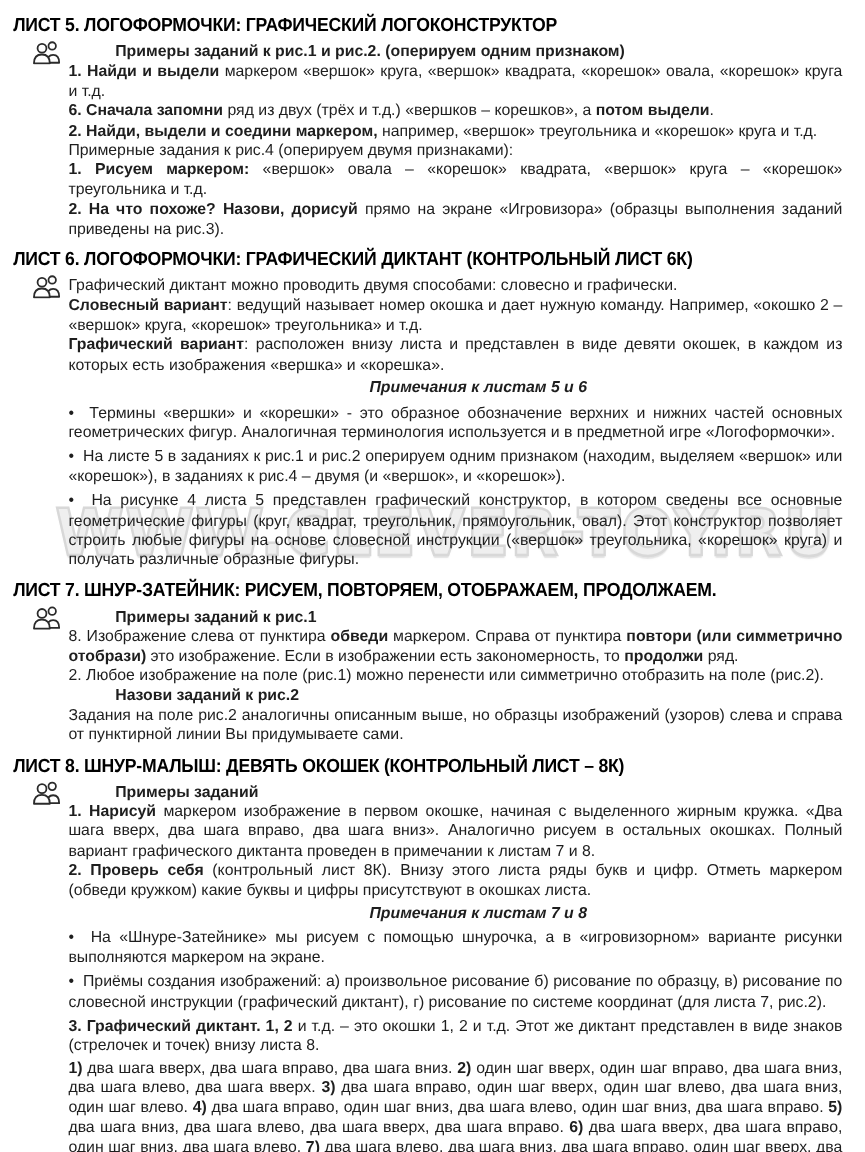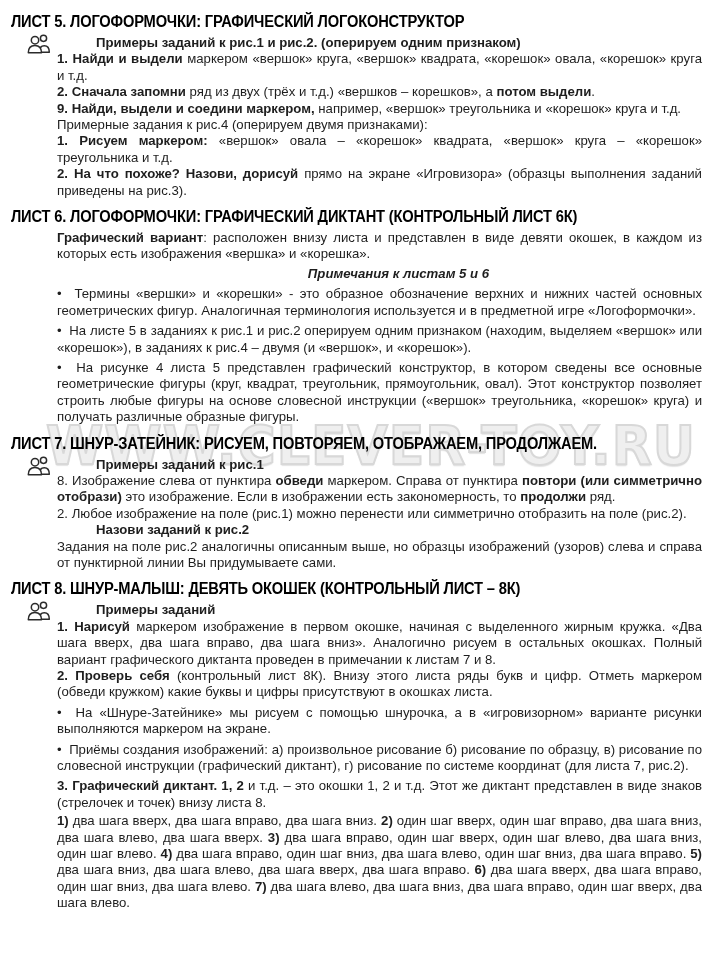--- a/index.html
+++ b/index.html
@@ -81,30 +81,39 @@
       <div class="paras">
           <p class="p p-lead has-icon"><span class="section-icon"><svg width="25" height="21" viewBox="0 0 25 21" xmlns="http://www.w3.org/2000/svg">
                 <g fill="#ffffff" stroke="#2b2b2b" stroke-width="1.5" stroke-linejoin="round">
                   <circle cx="16.5" cy="5.3" r="3.1"></circle>
                   <path d="M12.3 19.3c0-4.4 1.8-6.6 5-6.6s5 2.2 5 6.6z"></path>
                   <circle cx="8" cy="7.2" r="3.7"></circle>
                   <path d="M1.3 19.8c0-4.9 2.6-7.4 6.6-7.4s6.6 2.5 6.6 7.4z"></path>
                 </g>
               </svg></span><span class="b">Примеры заданий к рис.1 и рис.2. (оперируем одним признаком)</span></p>
           <p class="p"><span class="b">1. Найди и выдели </span><span>маркером «вершок» круга, «вершок» квадрата, «корешок» овала, «корешок» круга и т.д.</span></p>
-          <p class="p"><span class="b">2. Сначала запомни </span><span>ряд из двух (трёх и т.д.) «вершков – корешков», а </span><span class="b">потом выдели</span><span>.</span></p>
-          <p class="p"><span class="b">9. Найди, выдели и соедини маркером, </span><span>например, «вершок» треугольника и «корешок» круга и т.д.</span></p>
+          <p class="p"><span class="b">6. Сначала запомни </span><span>ряд из двух (трёх и т.д.) «вершков – корешков», а </span><span class="b">потом выдели</span><span>.</span></p>
+          <p class="p"><span class="b">2. Найди, выдели и соедини маркером, </span><span>например, «вершок» треугольника и «корешок» круга и т.д.</span></p>
           <p class="p"><span>Примерные задания к рис.4 (оперируем двумя признаками):</span></p>
           <p class="p"><span class="b">1. Рисуем маркером: </span><span>«вершок» овала – «корешок» квадрата, «вершок» круга – «корешок» треугольника и т.д.</span></p>
           <p class="p"><span class="b">2. На что похоже? Назови, дорисуй </span><span>прямо на экране «Игровизора» (образцы выполнения заданий приведены на рис.3).</span></p>
         </div>
     </section>
     <section>
       <h2>ЛИСТ 6. ЛОГОФОРМОЧКИ: ГРАФИЧЕСКИЙ ДИКТАНТ (КОНТРОЛЬНЫЙ ЛИСТ 6К)</h2>
       <div class="paras">
+          <p class="p has-icon"><span class="section-icon"><svg width="25" height="21" viewBox="0 0 25 21" xmlns="http://www.w3.org/2000/svg">
+                <g fill="#ffffff" stroke="#2b2b2b" stroke-width="1.5" stroke-linejoin="round">
+                  <circle cx="16.5" cy="5.3" r="3.1"></circle>
+                  <path d="M12.3 19.3c0-4.4 1.8-6.6 5-6.6s5 2.2 5 6.6z"></path>
+                  <circle cx="8" cy="7.2" r="3.7"></circle>
+                  <path d="M1.3 19.8c0-4.9 2.6-7.4 6.6-7.4s6.6 2.5 6.6 7.4z"></path>
+                </g>
+              </svg></span><span>Графический диктант можно проводить двумя способами: словесно и графически.</span></p>
+          <p class="p"><span class="b">Словесный вариант</span><span>: ведущий называет номер окошка и дает нужную команду. Например, «окошко 2 – «вершок» круга, «корешок» треугольника» и т.д.</span></p>
           <p class="p"><span class="b">Графический вариант</span><span>: расположен внизу листа и представлен в виде девяти окошек, в каждом из которых есть изображения «вершка» и «корешка».</span></p>
           <p class="p p-note"><span class="bi">Примечания к листам 5 и 6</span></p>
           <p class="p p-bullet"><span>•&nbsp; Термины «вершки» и «корешки» - это образное обозначение верхних и нижних частей основных геометрических фигур. Аналогичная терминология используется и в предметной игре «Логоформочки».</span></p>
           <p class="p p-bullet"><span>•&nbsp; На листе 5 в заданиях к рис.1 и рис.2 оперируем одним признаком (находим, выделяем «вершок» или «корешок»), в заданиях к рис.4 – двумя (и «вершок», и «корешок»).</span></p>
           <p class="p p-bullet"><span>•&nbsp; На рисунке 4 листа 5 представлен графический конструктор, в котором сведены все основные геометрические фигуры (круг, квадрат, треугольник, прямоугольник, овал). Этот конструктор позволяет строить любые фигуры на основе словесной инструкции («вершок» треугольника, «корешок» круга) и получать различные образные фигуры.</span></p>
         </div>
     </section>
     <section>
       <h2>ЛИСТ 7. ШНУР-ЗАТЕЙНИК: РИСУЕМ, ПОВТОРЯЕМ, ОТОБРАЖАЕМ, ПРОДОЛЖАЕМ.</h2>
       <div class="paras">
@@ -128,20 +137,21 @@
           <p class="p p-lead has-icon"><span class="section-icon"><svg width="25" height="21" viewBox="0 0 25 21" xmlns="http://www.w3.org/2000/svg">
                 <g fill="#ffffff" stroke="#2b2b2b" stroke-width="1.5" stroke-linejoin="round">
                   <circle cx="16.5" cy="5.3" r="3.1"></circle>
                   <path d="M12.3 19.3c0-4.4 1.8-6.6 5-6.6s5 2.2 5 6.6z"></path>
                   <circle cx="8" cy="7.2" r="3.7"></circle>
                   <path d="M1.3 19.8c0-4.9 2.6-7.4 6.6-7.4s6.6 2.5 6.6 7.4z"></path>
                 </g>
               </svg></span><span class="b">Примеры заданий</span></p>
           <p class="p"><span class="b">1. Нарисуй </span><span>маркером изображение в первом окошке, начиная с выделенного жирным кружка. «Два шага вверх, два шага вправо, два шага вниз». Аналогично рисуем в остальных окошках. Полный вариант графического диктанта проведен в примечании к листам 7 и 8.</span></p>
           <p class="p"><span class="b">2. Проверь себя </span><span>(контрольный лист 8К). Внизу этого листа ряды букв и цифр. Отметь маркером (обведи кружком) какие буквы и цифры присутствуют в окошках листа.</span></p>
+          <p class="p p-note"><span class="bi">Примечания к листам 7 и 8</span></p>
           <p class="p p-bullet"><span>•&nbsp; На «Шнуре-Затейнике» мы рисуем с помощью шнурочка, а в «игровизорном» варианте рисунки выполняются маркером на экране.</span></p>
           <p class="p p-bullet"><span>•&nbsp; Приёмы создания изображений: а) произвольное рисование б) рисование по образцу, в) рисование по словесной инструкции (графический диктант), г) рисование по системе координат (для листа 7, рис.2).</span></p>
           <p class="p p-bullet"><span class="b">3. Графический диктант. 1, 2 </span><span>и т.д. – это окошки 1, 2 и т.д. Этот же диктант представлен в виде знаков (стрелочек и точек) внизу листа 8.</span></p>
           <p class="p p-dict"><span class="b">1)</span><span> два шага вверх, два шага вправо, два шага вниз. </span><span class="b">2)</span><span> один шаг вверх, один шаг вправо, два шага вниз, два шага влево, два шага вверх. </span><span class="b">3)</span><span> два шага вправо, один шаг вверх, один шаг влево, два шага вниз, один шаг влево. </span><span class="b">4)</span><span> два шага вправо, один шаг вниз, два шага влево, один шаг вниз, два шага вправо. </span><span class="b">5)</span><span> два шага вниз, два шага влево, два шага вверх, два шага вправо. </span><span class="b">6)</span><span> два шага вверх, два шага вправо, один шаг вниз, два шага влево. </span><span class="b">7)</span><span> два шага влево, два шага вниз, два шага вправо, один шаг вверх, два шага влево. </span></p>
         </div>
     </section>
   </div>
 </div>
 
 </body></html>

